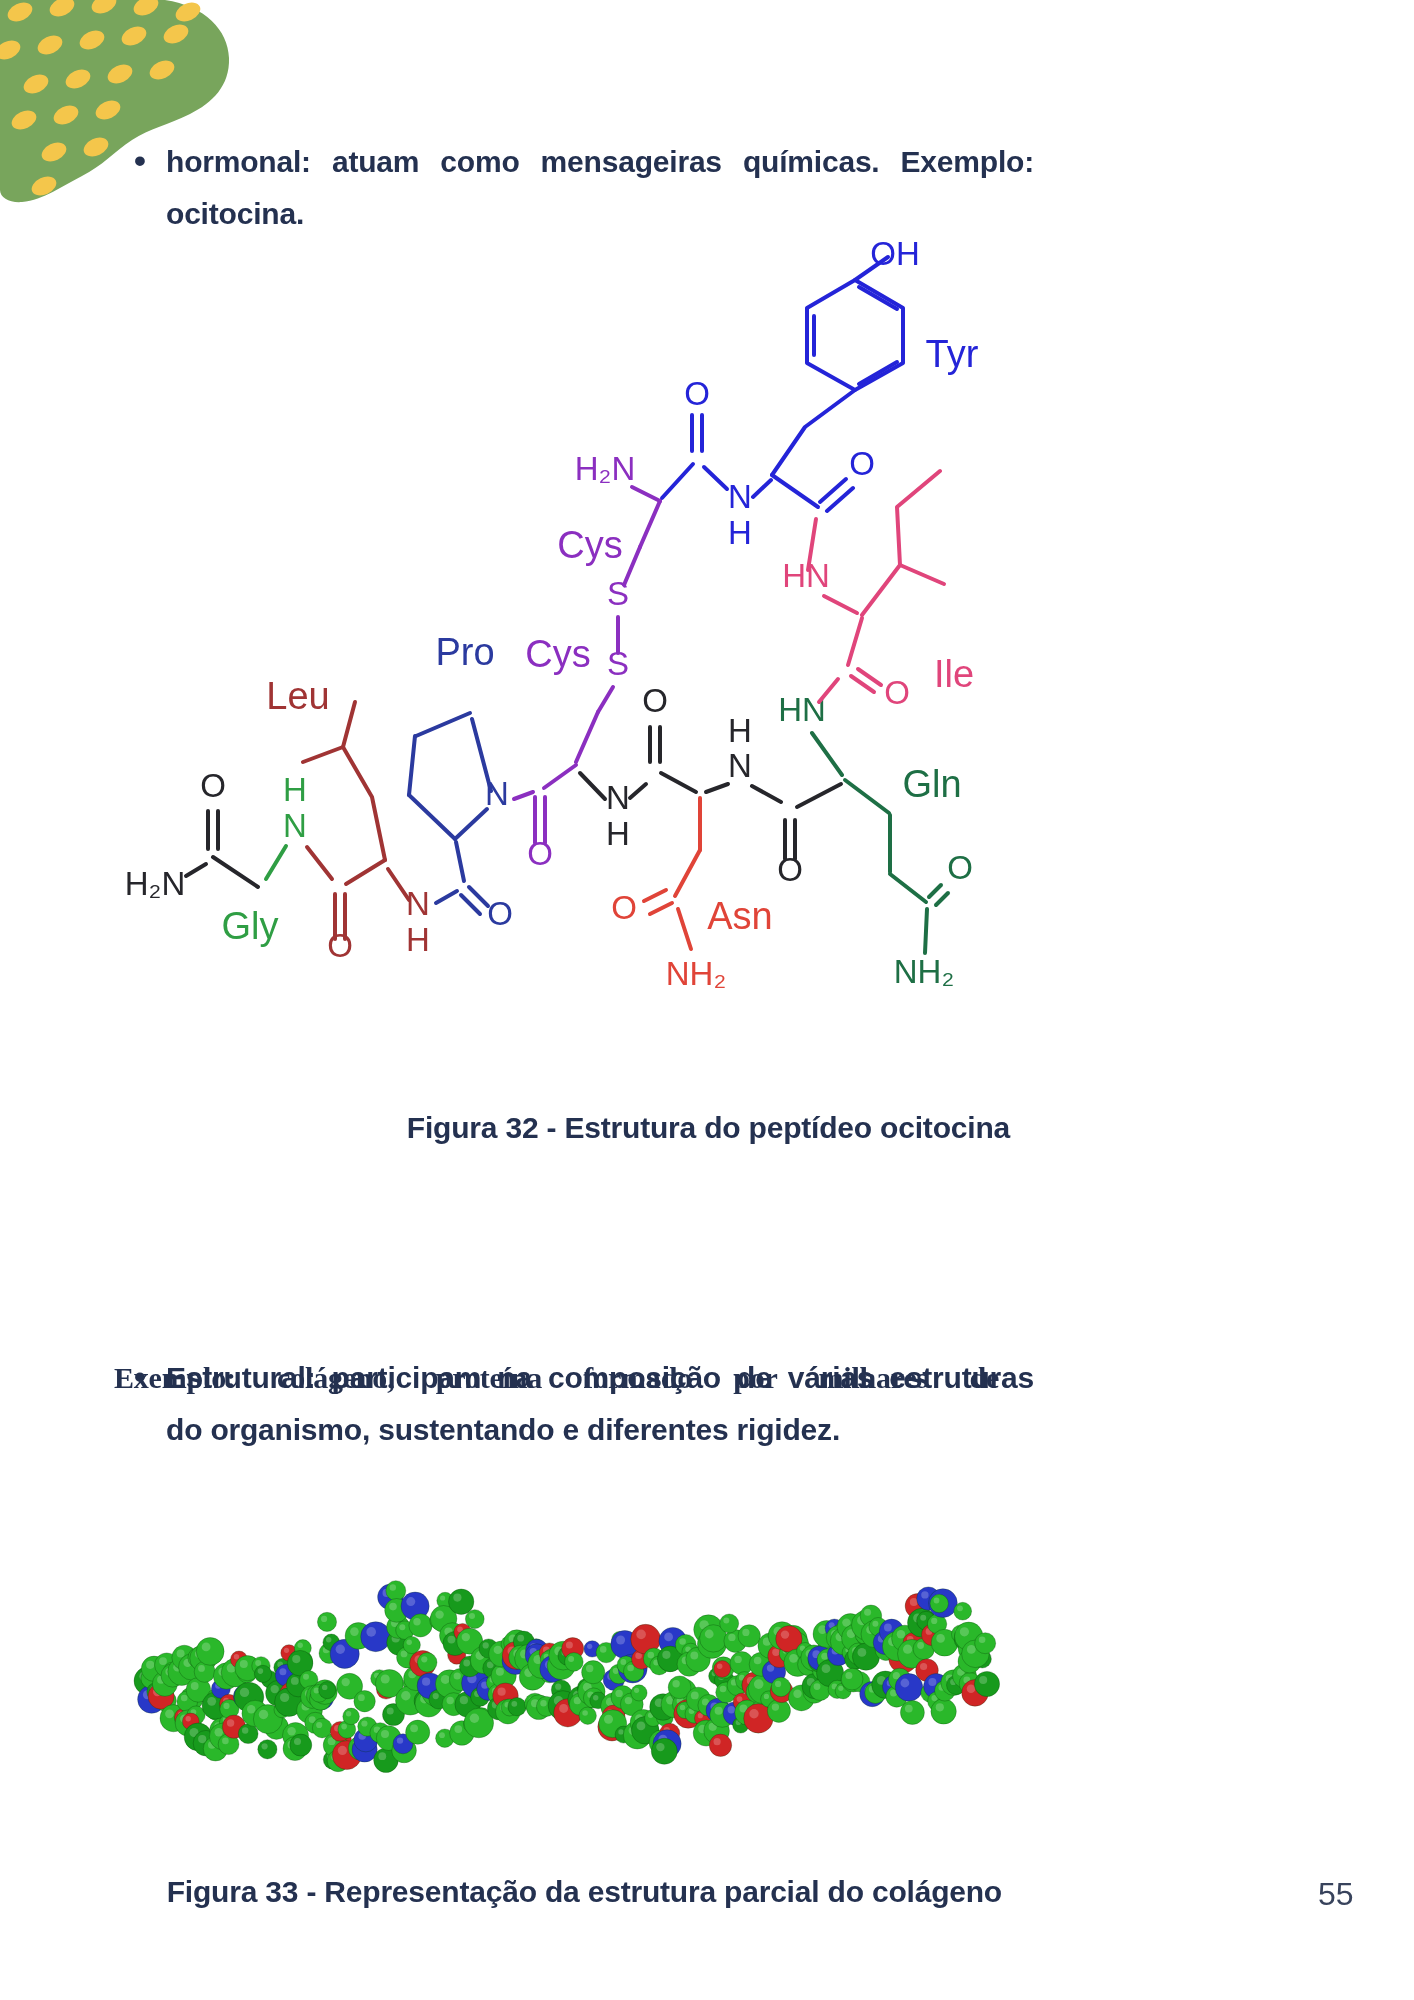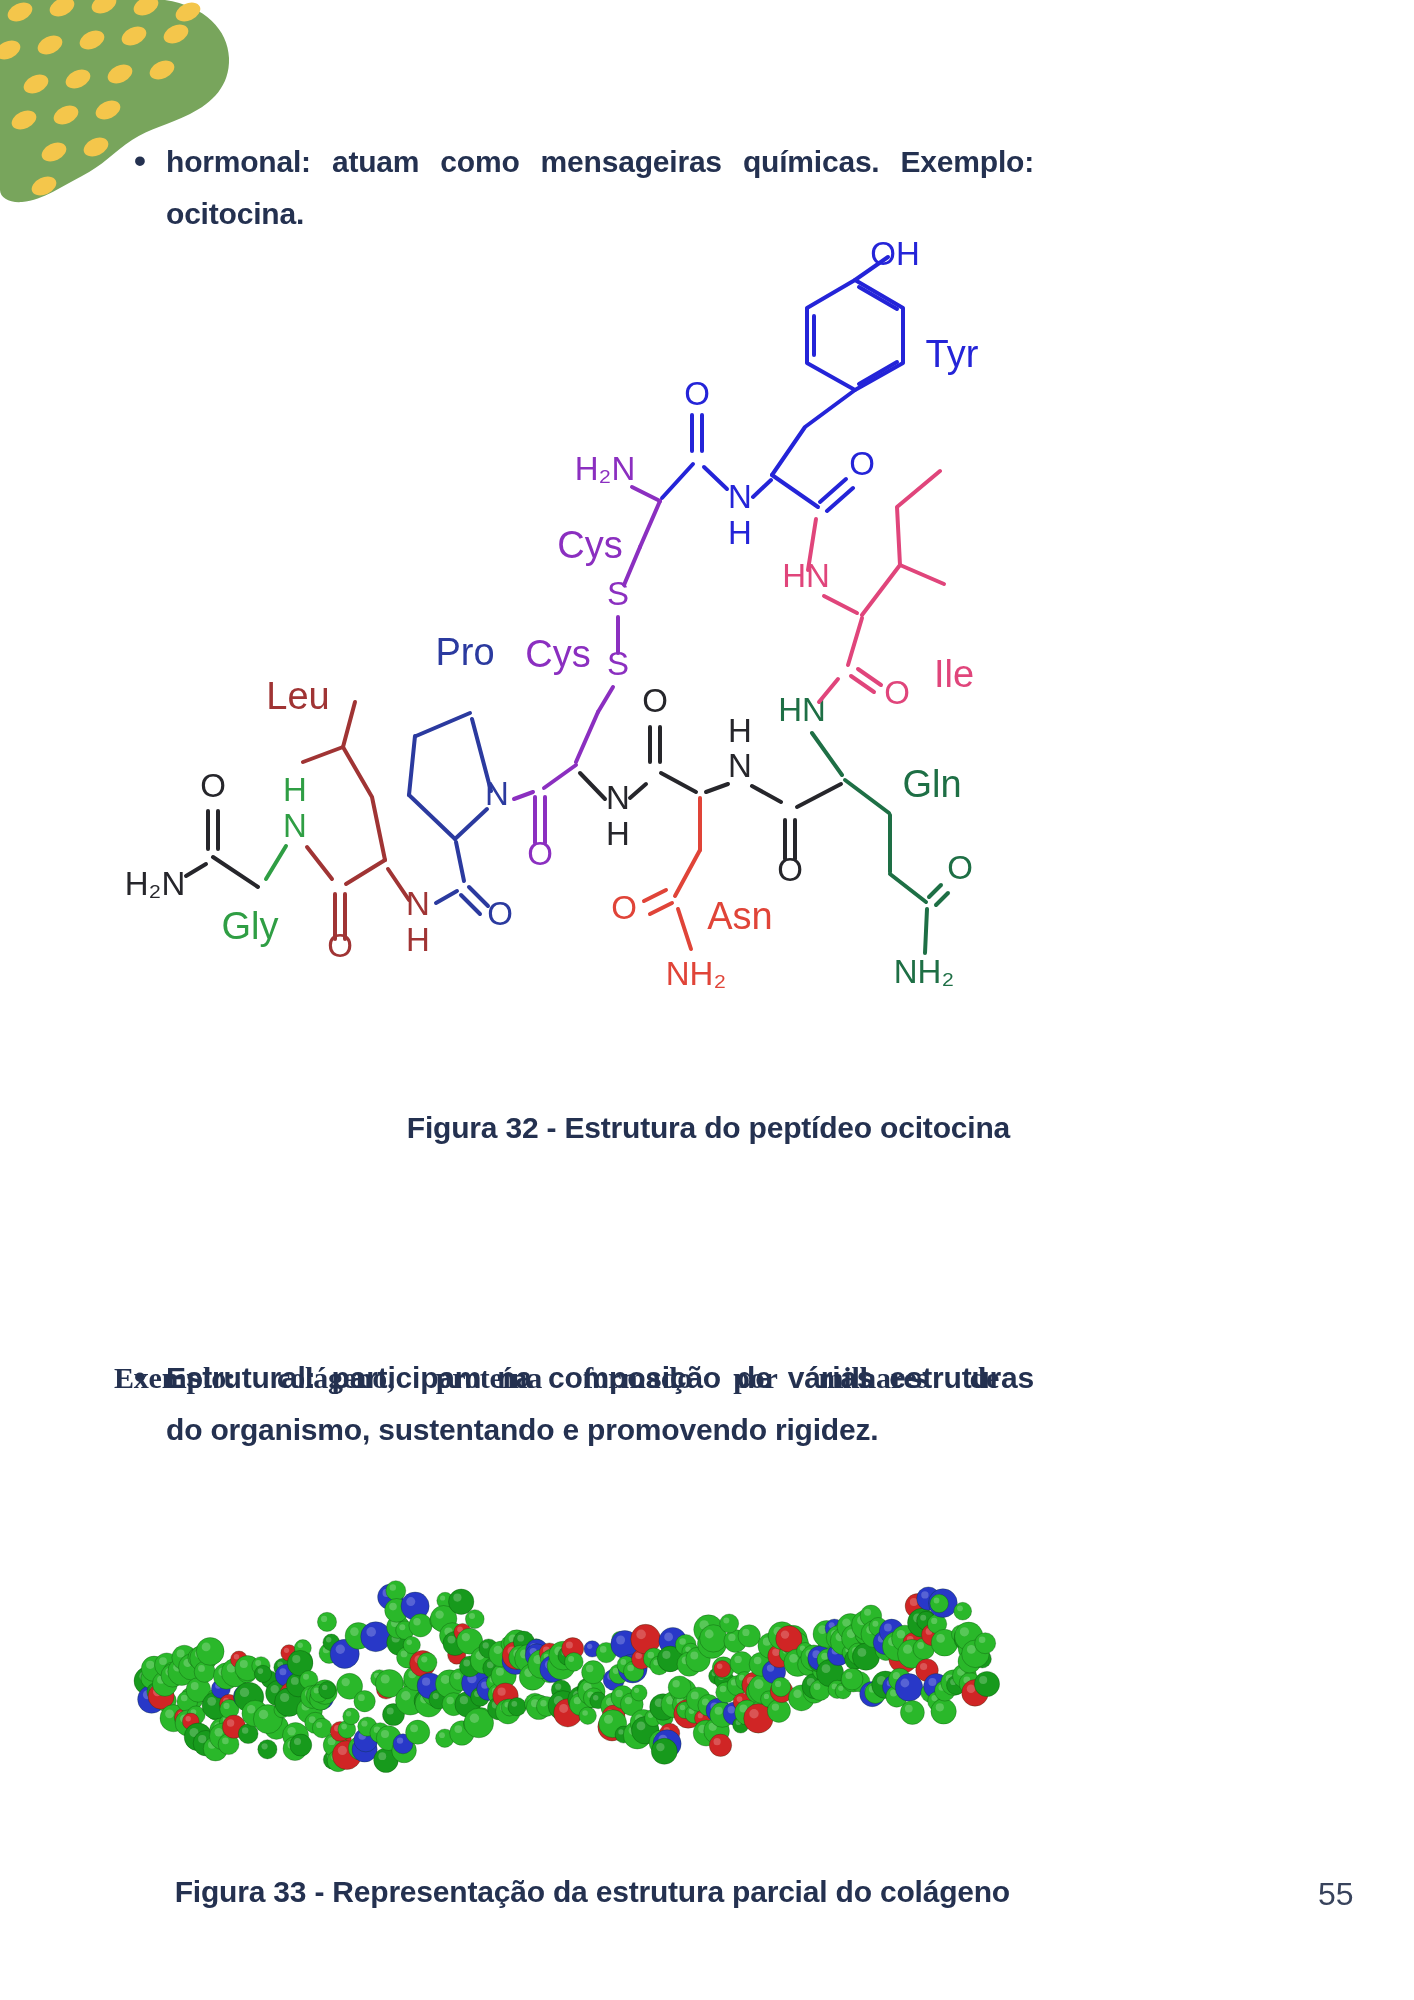--- a/index.html
+++ b/index.html
@@ -219,21 +219,21 @@
     <text class="atom" x="797" y="469">O</text>
     <text class="res" x="854" y="452">Ile</text>
   </g>
 </svg>
 
 <div class="abs body-text caption nline" style="left:100px;top:1102px;width:910px;">Figura 32 - Estrutura do peptídeo ocitocina</div>
 
 <div class="abs body-text bullet-item" style="left:132px;top:1248px;width:868px;">
   <span class="marker">•</span>
   <div class="jline">Estrutural: participam na composição de várias estruturas</div>
-  <div class="nline">do organismo, sustentando e promovendo rigidez.</div>
+  <div class="nline">do organismo, sustentando e diferentes rigidez.</div>
 </div>
 
 <div class="abs body-text" style="left:114px;top:1352px;width:885px;font-family:Liberation Serif, serif;">
   <div class="jline">Exemplo: colágeno, proteína formado por milhares de</div>
 </div>
 
 <svg id="collagen-svg" class="abs" style="left:130px;top:1550px;" width="880" height="250" viewBox="0 0 880 250">
     <circle cx="18.2" cy="130.8" r="14.2" fill="#179a1c" stroke="rgba(0,50,0,0.35)" stroke-width="0.8"></circle>
     <circle cx="13.9" cy="126.2" r="4.6" fill="rgba(255,255,255,0.22)"></circle>
     <circle cx="21.6" cy="149.3" r="14.0" fill="#2838c8" stroke="rgba(0,50,0,0.35)" stroke-width="0.8"></circle>
@@ -1011,15 +1011,15 @@
     <circle cx="852.3" cy="108.9" r="9.1" fill="#179a1c" stroke="rgba(0,50,0,0.35)" stroke-width="0.8"></circle>
     <circle cx="849.5" cy="106.0" r="2.9" fill="rgba(255,255,255,0.22)"></circle>
     <circle cx="845.4" cy="103.8" r="13.8" fill="#2ab82a" stroke="rgba(0,50,0,0.35)" stroke-width="0.8"></circle>
     <circle cx="841.3" cy="99.4" r="4.4" fill="rgba(255,255,255,0.22)"></circle>
     <circle cx="855.2" cy="93.2" r="10.5" fill="#2ab82a" stroke="rgba(0,50,0,0.35)" stroke-width="0.8"></circle>
     <circle cx="852.1" cy="89.8" r="3.3" fill="rgba(255,255,255,0.22)"></circle>
     <circle cx="857.0" cy="134.0" r="12.6" fill="#179a1c" stroke="rgba(0,50,0,0.35)" stroke-width="0.8"></circle>
     <circle cx="853.2" cy="130.0" r="4.0" fill="rgba(255,255,255,0.22)"></circle>
   </svg>
 
-<div class="abs body-text caption nline" style="left:100px;top:1866px;width:910px;">Figura 33 - Representação da estrutura parcial do colágeno</div>
+<div class="abs body-text caption nline" style="left:92px;top:1866px;width:910px;">Figura 33 - Representação da estrutura parcial do colágeno</div>
 
 <div class="abs page-number" style="left:1318px;top:1876px;">55</div>
 
 </body></html>

